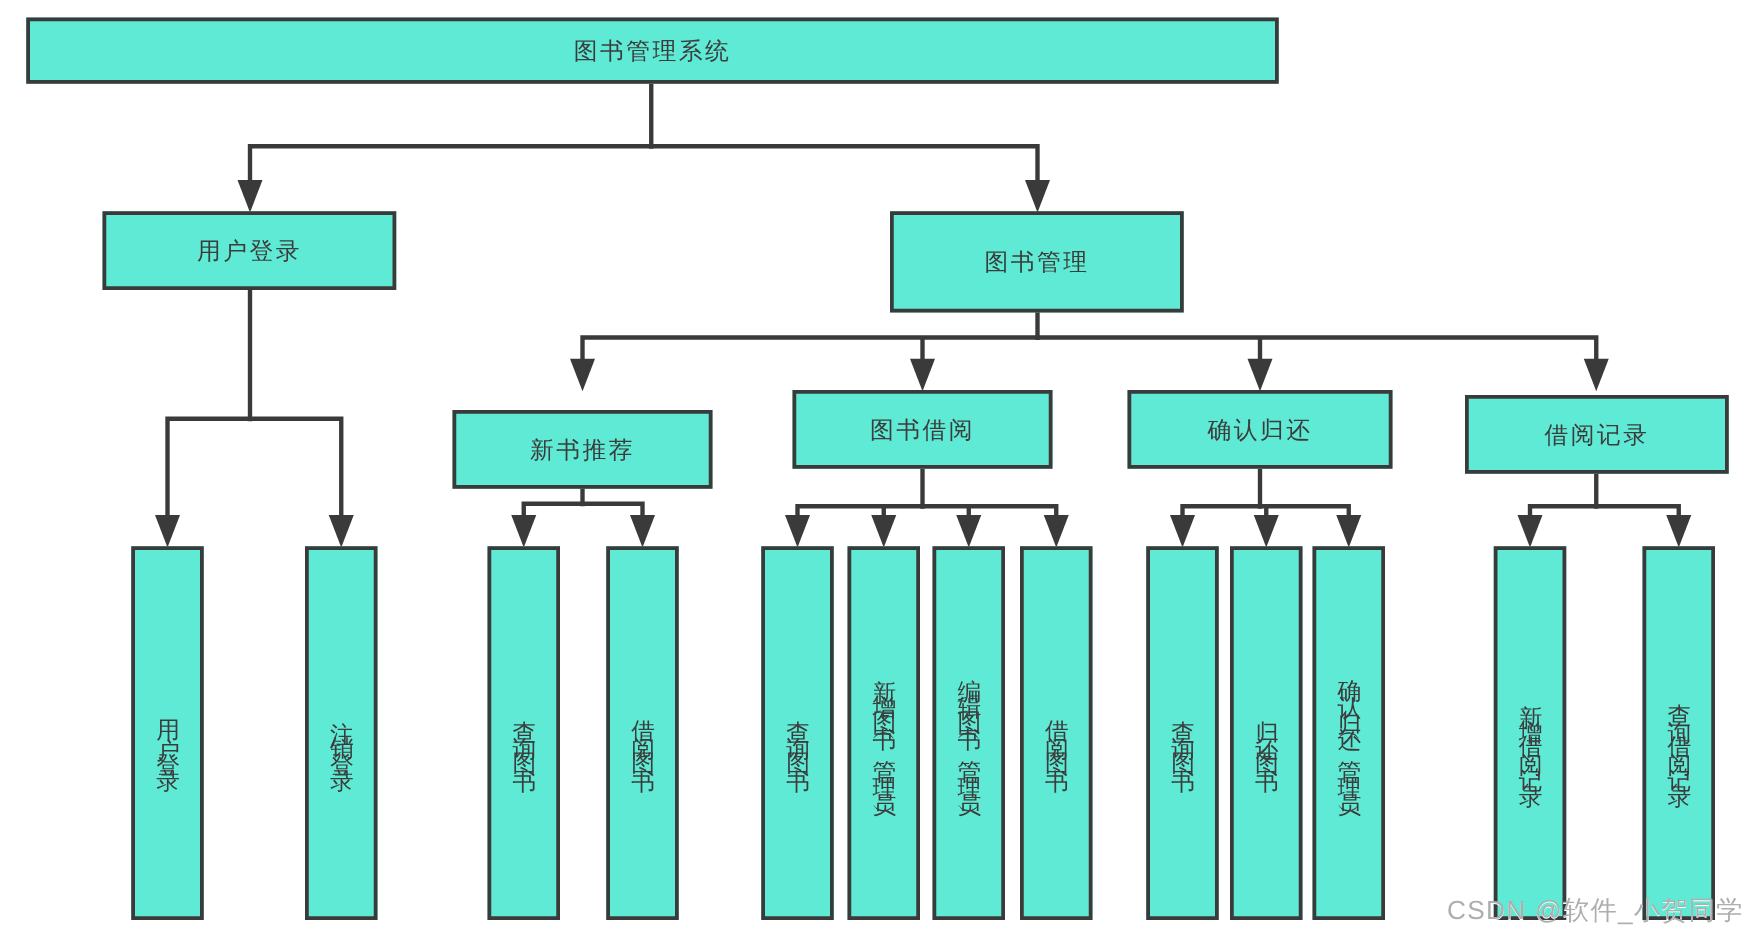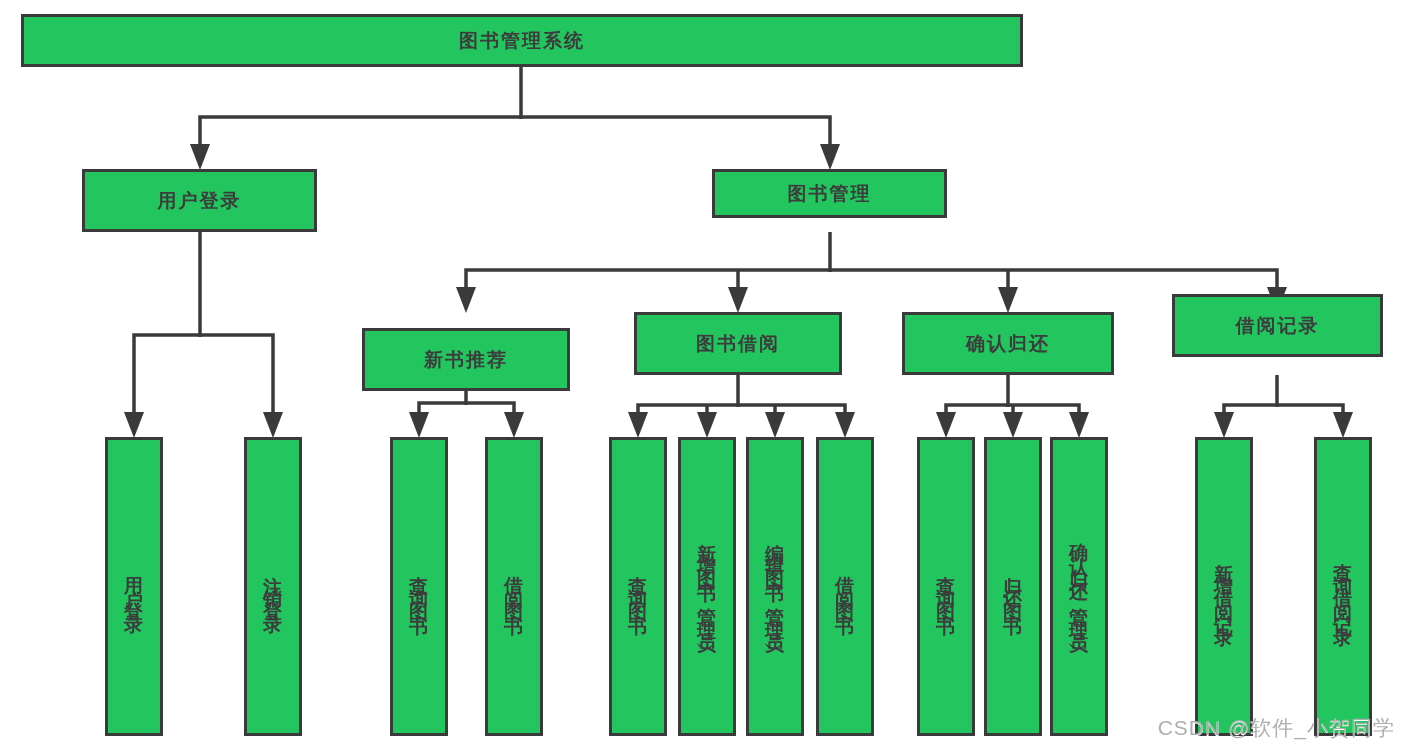--- a/index.html
+++ b/index.html
@@ -21,24 +21,23 @@
     pointer-events:none;
   }
   .wires path{
     fill:none;stroke:var(--line);stroke-width:3.5;stroke-linejoin:miter;
   }
   .wires polygon{fill:var(--line);}
   .node{
     position:absolute;
     box-sizing:border-box;
     border:3px solid var(--line);
-    background:#22c55e;
+    background:#5eead4;
     display:flex;align-items:center;justify-content:center;
     color:var(--text);
-    font-weight:bold;
   }
   .hlabel{
     font-size:19px;
     letter-spacing:2px;
     white-space:nowrap;
   }
   .vtext{
     writing-mode:vertical-rl;
     text-orientation:mixed;
     font-size:19px;
@@ -123,34 +122,34 @@
     </g>
   </svg>
 
   <div class="node" style="left:21px;top:14px;width:1002px;height:53px;">
     <span class="hlabel">图书管理系统</span>
   </div>
 
   <div class="node" style="left:82px;top:169px;width:235px;height:63px;">
     <span class="hlabel">用户登录</span>
   </div>
-  <div class="node" style="left:712px;top:169px;width:235px;height:49px;align-items:center;">
+  <div class="node" style="left:712px;top:169px;width:235px;height:81px;align-items:center;">
     <span class="hlabel">图书管理</span>
   </div>
 
   <div class="node" style="left:362px;top:312px;width:208px;height:63px;margin-top:16px;">
     <span class="hlabel">新书推荐</span>
   </div>
   <div class="node" style="left:634px;top:312px;width:208px;height:63px;">
     <span class="hlabel">图书借阅</span>
   </div>
   <div class="node" style="left:902px;top:312px;width:212px;height:63px;">
     <span class="hlabel">确认归还</span>
   </div>
-  <div class="node" style="left:1172px;top:294px;width:211px;height:63px;">
+  <div class="node" style="left:1172px;top:316px;width:211px;height:63px;">
     <span class="hlabel">借阅记录</span>
   </div>
 
   <div class="node" style="left:105px;top:437px;width:58px;height:299px;">
     <span class="vtext">用户登录</span>
   </div>
   <div class="node" style="left:244px;top:437px;width:58px;height:299px;">
     <span class="vtext">注销登录</span>
   </div>
 

